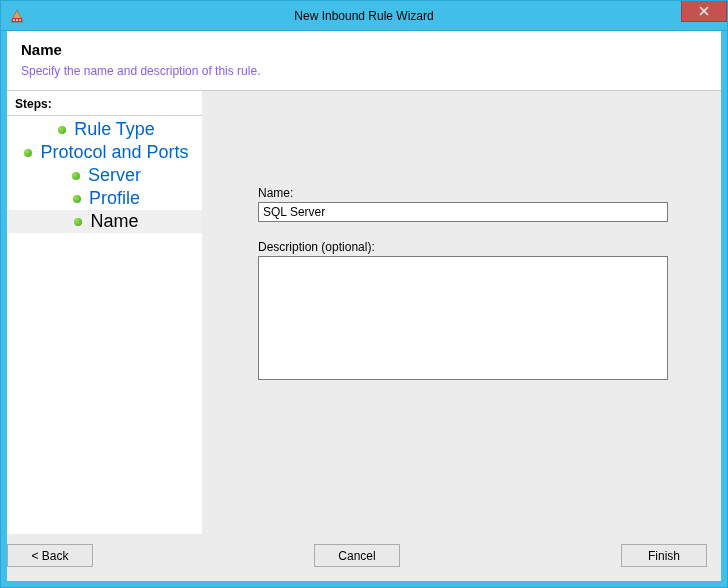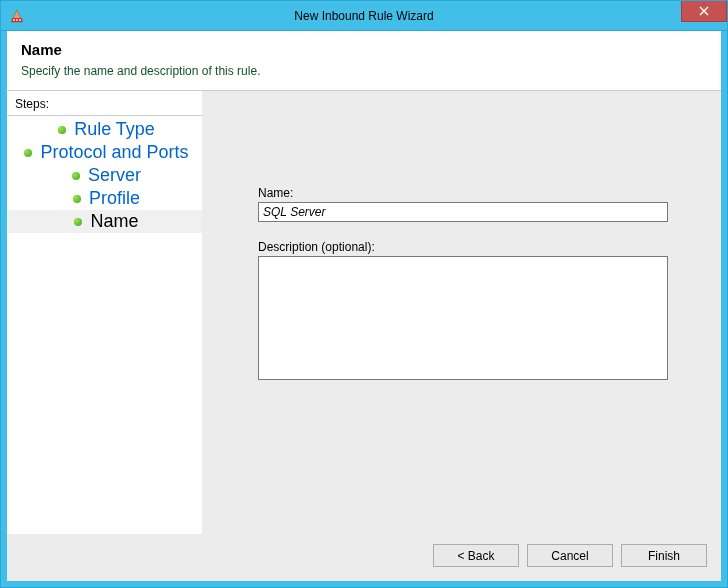--- a/index.html
+++ b/index.html
@@ -63,34 +63,34 @@
     background: #fff;
     border-bottom: 1px solid #ccc;
   }
   .header h1 {
     margin: 0 0 6px 0;
     font-size: 15px;
     font-weight: bold;
   }
   .header .sub {
     font-size: 12px;
-    color: #14532d;
+    color: #8b5cf6;
   }
   .body {
     flex: 1;
     display: flex;
     min-height: 0;
   }
   .sidebar {
     width: 195px;
     background: #fff;
     padding: 4px 0 0 0;
   }
   .sidebar-title {
-    font-weight: normal;
+    font-weight: bold;
     font-size: 12px;
     padding: 2px 8px 4px 8px;
     border-bottom: 1px solid #ccc;
     margin-bottom: 2px;
   }
   .step {
     display: flex;
     align-items: center;
     padding: 3px 8px 3px 12px;
     font-size: 18px;
@@ -119,38 +119,37 @@
     margin-bottom: 2px;
   }
   .text-input {
     width: 410px;
     height: 20px;
     border: 1px solid #7a7a7a;
     background: #fff;
     font-size: 12px;
     padding: 1px 4px;
     font-family: inherit;
-    font-style: italic;
   }
   .textarea {
     width: 410px;
     height: 124px;
     border: 1px solid #7a7a7a;
     background: #fff;
     font-size: 12px;
     padding: 2px 4px;
     font-family: inherit;
     resize: none;
   }
   .gap { height: 18px; }
   .footer {
     background: #ececec;
     padding: 10px 14px 14px 0;
     display: flex;
-    justify-content: flex-end;
+    justify-content: space-between;
     gap: 8px;
   }
   .btn {
     width: 86px;
     height: 23px;
     background: #e9e9e9;
     border: 1px solid #acacac;
     font-size: 12px;
     font-family: inherit;
     cursor: default;

